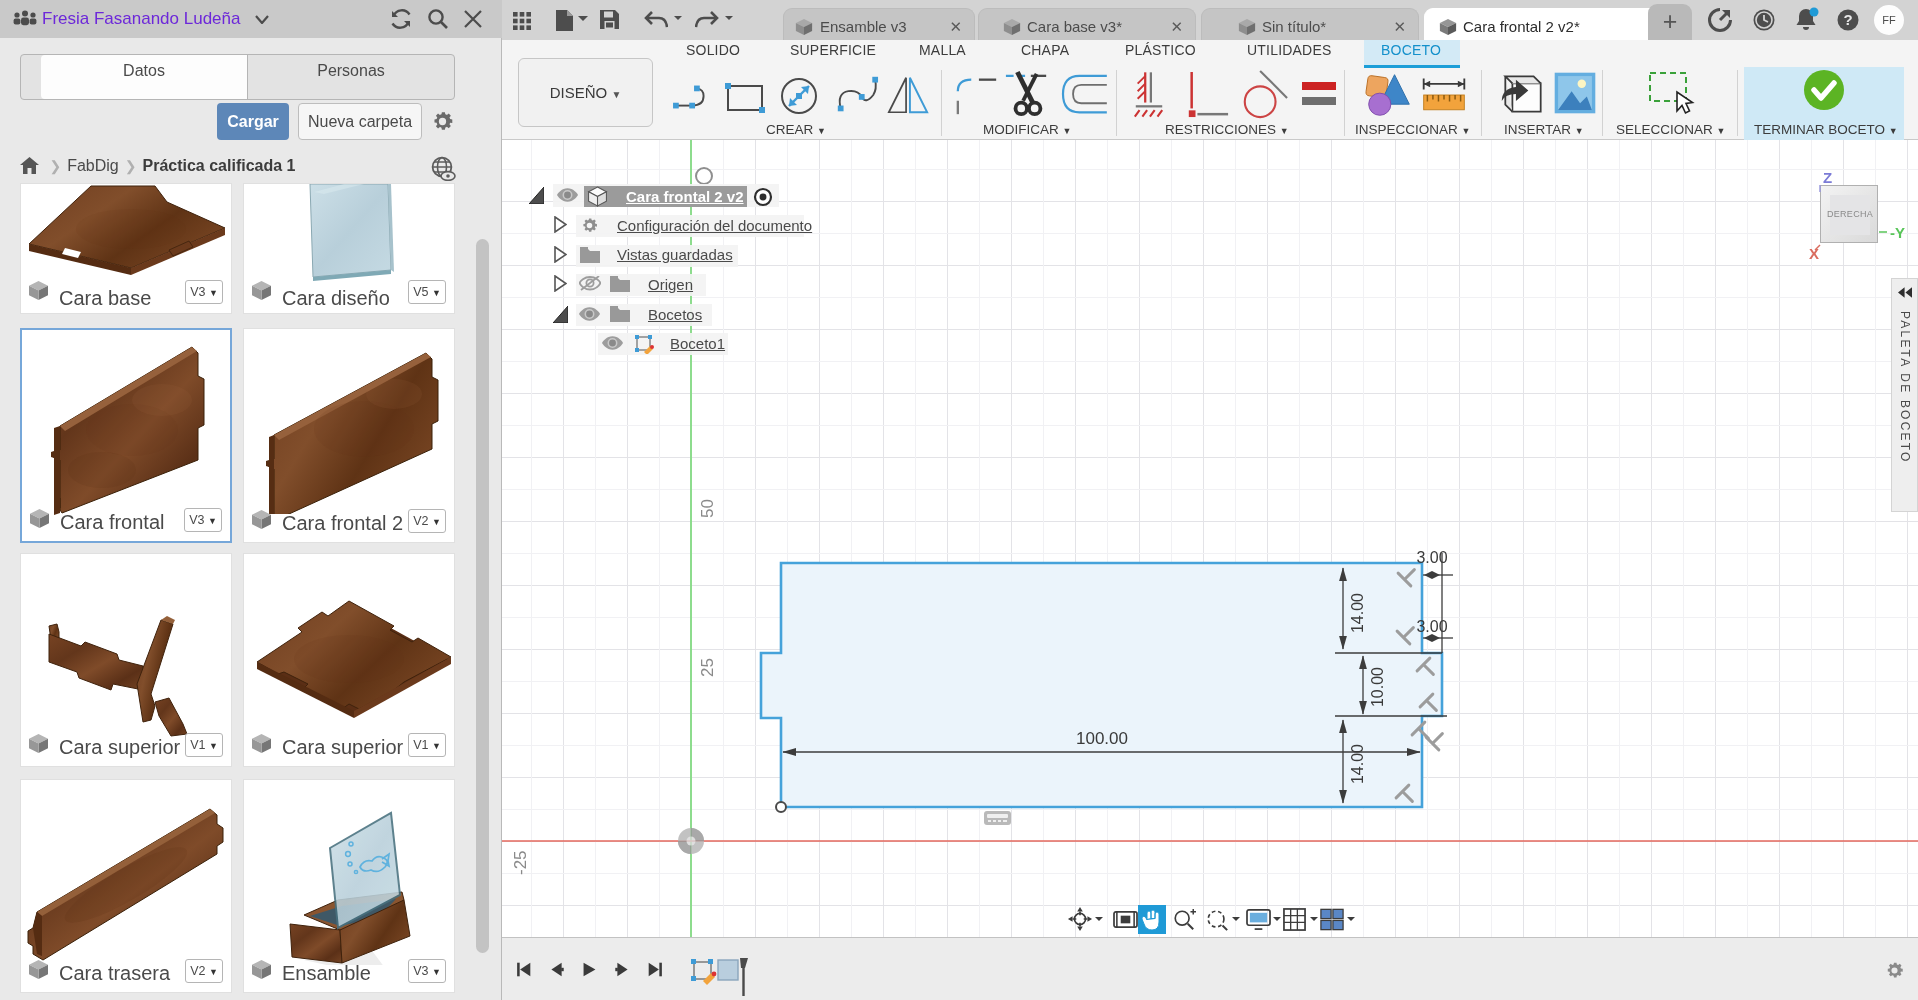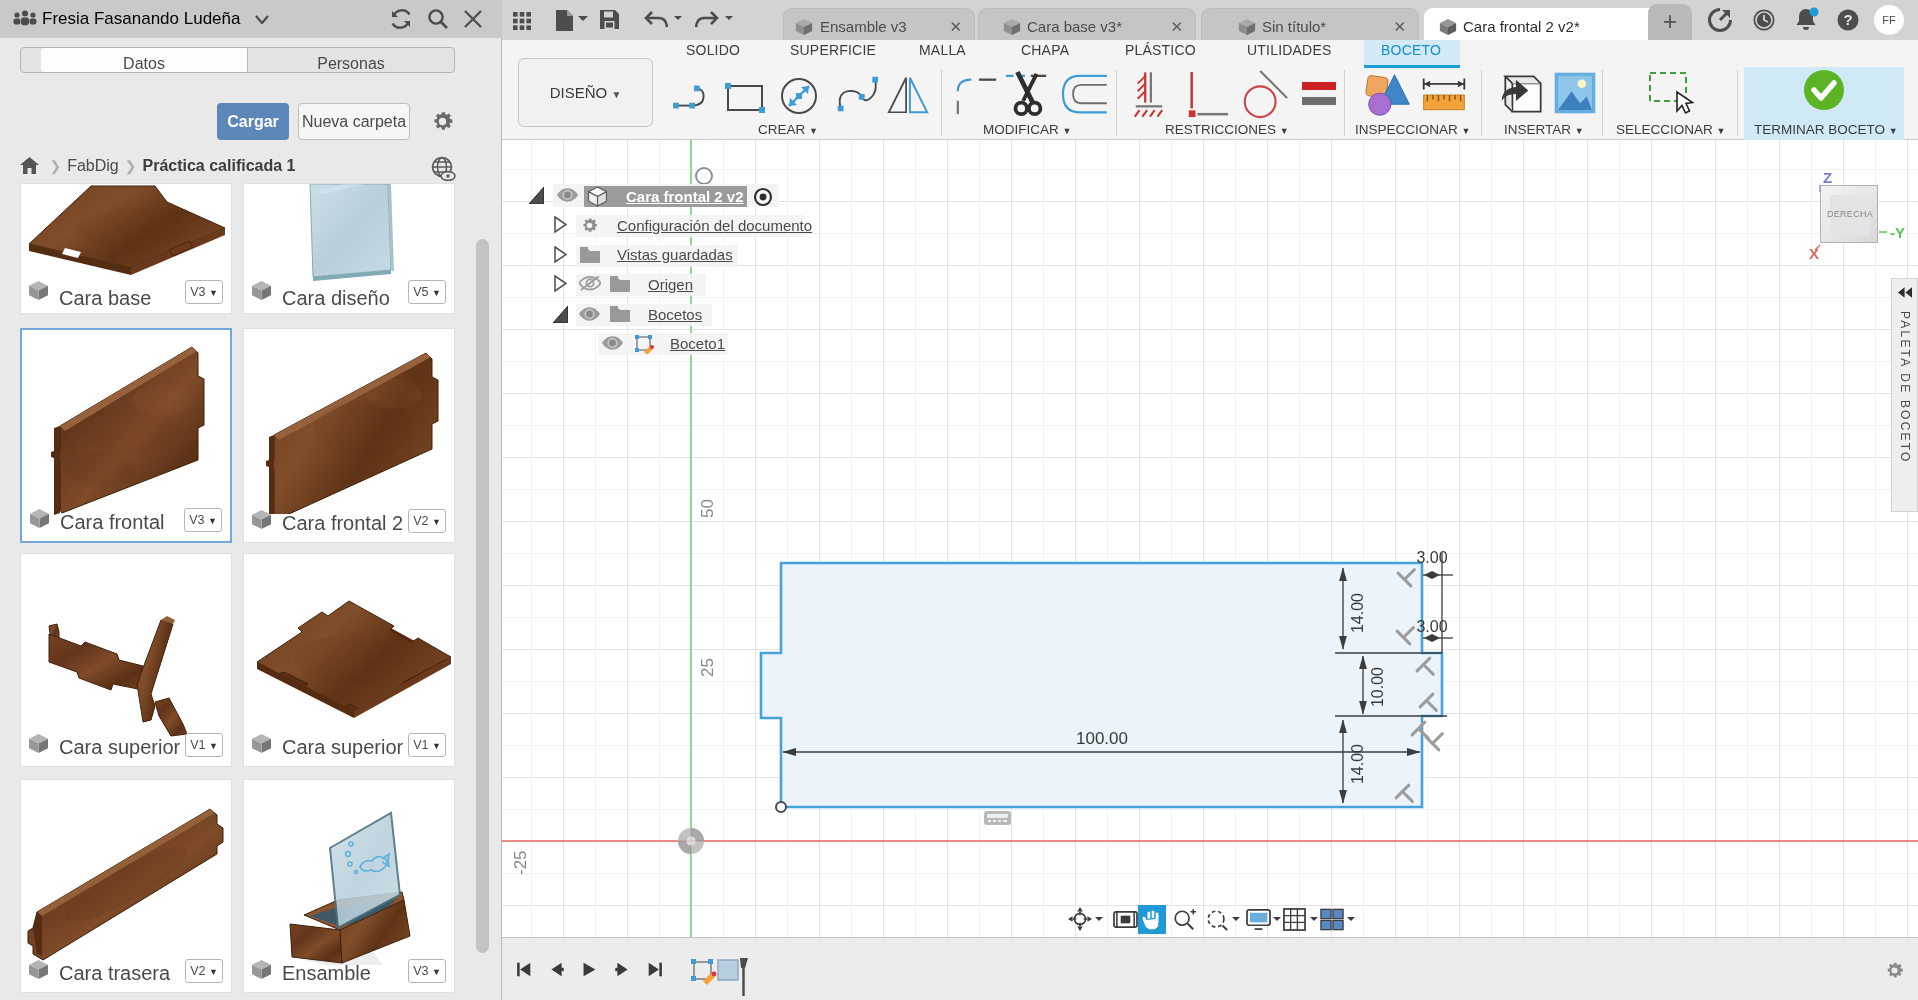--- a/index.html
+++ b/index.html
@@ -2,26 +2,26 @@
 <html><head>
 <meta charset="utf-8">
 <style>
 *{margin:0;padding:0;box-sizing:border-box;}
 html,body{width:1918px;height:1000px;overflow:hidden;font-family:"Liberation Sans",sans-serif;}
 .abs{position:absolute;}
 #stage{position:relative;width:1918px;height:1000px;background:#fff;overflow:hidden;}
 
 #lpanel{left:0;top:0;width:502px;height:1000px;background:#e9e9e9;border-right:1px solid #b9b9b9;}
 #lphead{left:0;top:0;width:502px;height:38px;background:#c9c9c9;}
-#lphead .ttl{left:42px;top:9px;font-size:17px;color:#000000;}
-.seg{left:20px;top:47px;width:435px;height:26px;border:1px solid #b5b5b5;border-radius:4px;background:#e3e3e3;display:flex;padding-left:20px;}
+#lphead .ttl{left:42px;top:9px;font-size:17px;color:#6d28d9;}
+.seg{left:20px;top:54px;width:435px;height:46px;border:1px solid #b5b5b5;border-radius:4px;background:#e3e3e3;display:flex;padding-left:20px;}
 .seg div{flex:1;text-align:center;line-height:32px;font-size:16px;color:#4a4a4a;}
 .seg .on{background:#fdfdfd;border-right:1px solid #b5b5b5;border-radius:4px 0 0 4px;}
 .btn-cargar{left:217px;top:103px;width:72px;height:37px;background:#5d87b8;border-radius:4px;color:#fff;font-size:16px;font-weight:bold;text-align:center;line-height:37px;}
-.btn-nueva{left:298px;top:103px;width:112px;height:37px;background:#f6f6f6;border:1px solid #bdbdbd;border-radius:4px;color:#4a4a4a;font-size:16px;text-align:center;line-height:35px;}
+.btn-nueva{left:298px;top:103px;width:124px;height:37px;background:#f6f6f6;border:1px solid #bdbdbd;border-radius:4px;color:#4a4a4a;font-size:16px;text-align:center;line-height:35px;}
 .crumb{left:20px;top:157px;height:22px;font-size:16px;color:#4a4a4a;}
 .crumb b{color:#3c3c3c;}
 
 .card{background:#fff;border:1px solid #e0e0e0;}
 .card.sel{border:2px solid #76a7d9;}
 .cfoot{position:absolute;left:0;bottom:6px;width:100%;height:28px;}
 .cfoot .nm{position:absolute;left:38px;top:4px;font-size:20px;color:#4a4a4a;}
 .vbox{position:absolute;right:8px;top:1px;width:38px;height:24px;border:1px solid #b5b5b5;border-radius:3px;background:#fff;font-size:12.5px;color:#4a4a4a;text-align:center;line-height:22px;}
 .scrollbar{left:476px;top:239px;width:13px;height:714px;background:#c3c3c3;border-radius:7px;}
 
@@ -505,21 +505,21 @@
     <div class="rtab" style="left:184px">SOLIDO</div>
     <div class="rtab" style="left:288px">SUPERFICIE</div>
     <div class="rtab" style="left:417px">MALLA</div>
     <div class="rtab" style="left:519px">CHAPA</div>
     <div class="rtab" style="left:623px">PLÁSTICO</div>
     <div class="rtab" style="left:745px">UTILIDADES</div>
     <div class="rtab on" style="left:879px">BOCETO</div>
     <div id="disenoBtn" class="abs">DISEÑO <span style="font-size:10px;color:#555">▼</span></div>
     <div id="terminarBg" class="abs"></div>
 
-    <div class="glabel" style="left:256px">CREAR <span style="font-size:9px">▼</span></div>
+    <div class="glabel" style="left:264px">CREAR <span style="font-size:9px">▼</span></div>
     <div class="glabel" style="left:481px">MODIFICAR <span style="font-size:9px">▼</span></div>
     <div class="glabel" style="left:663px">RESTRICCIONES <span style="font-size:9px">▼</span></div>
     <div class="glabel" style="left:853px">INSPECCIONAR <span style="font-size:9px">▼</span></div>
     <div class="glabel" style="left:1002px">INSERTAR <span style="font-size:9px">▼</span></div>
     <div class="glabel" style="left:1114px">SELECCIONAR <span style="font-size:9px">▼</span></div>
     <div class="glabel" style="left:1252px">TERMINAR BOCETO <span style="font-size:9px">▼</span></div>
 
     <div class="gsep" style="left:439px"></div>
     <div class="gsep" style="left:614px"></div>
     <div class="gsep" style="left:842px"></div>

